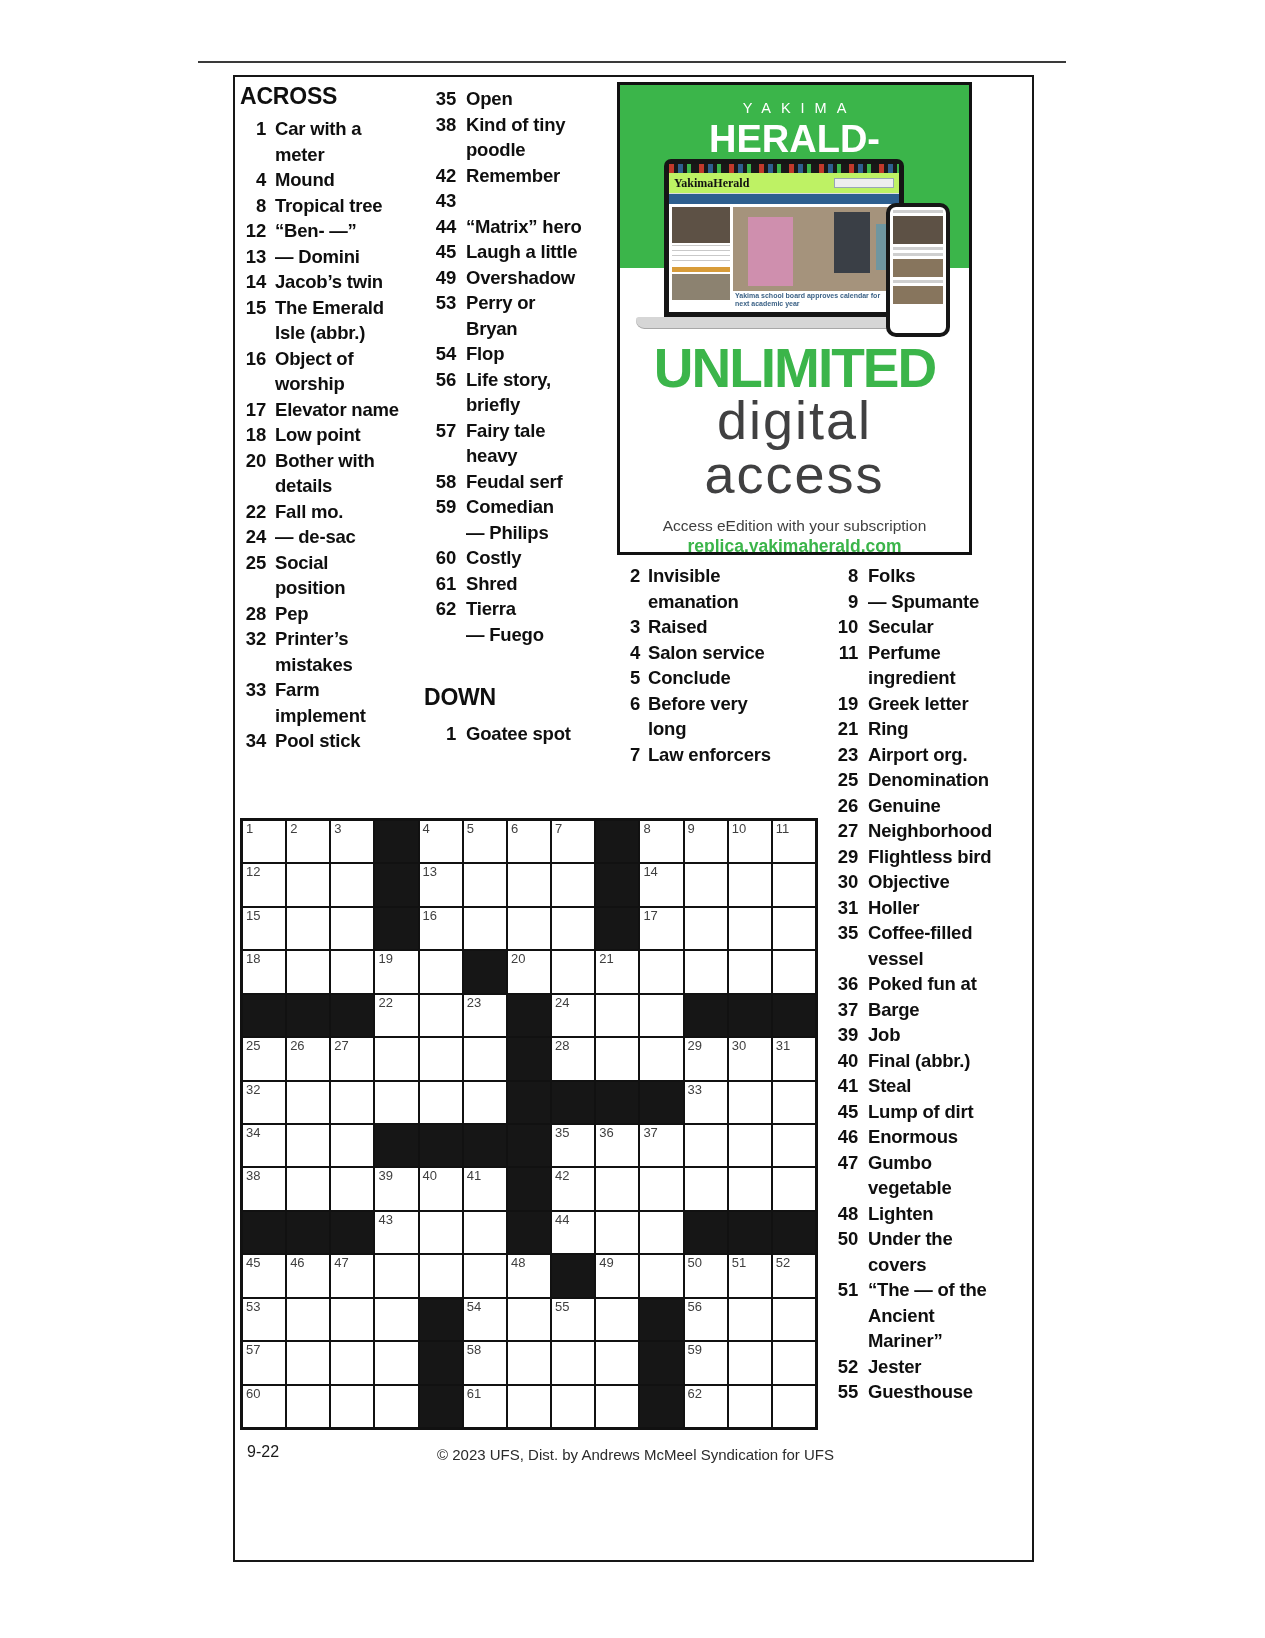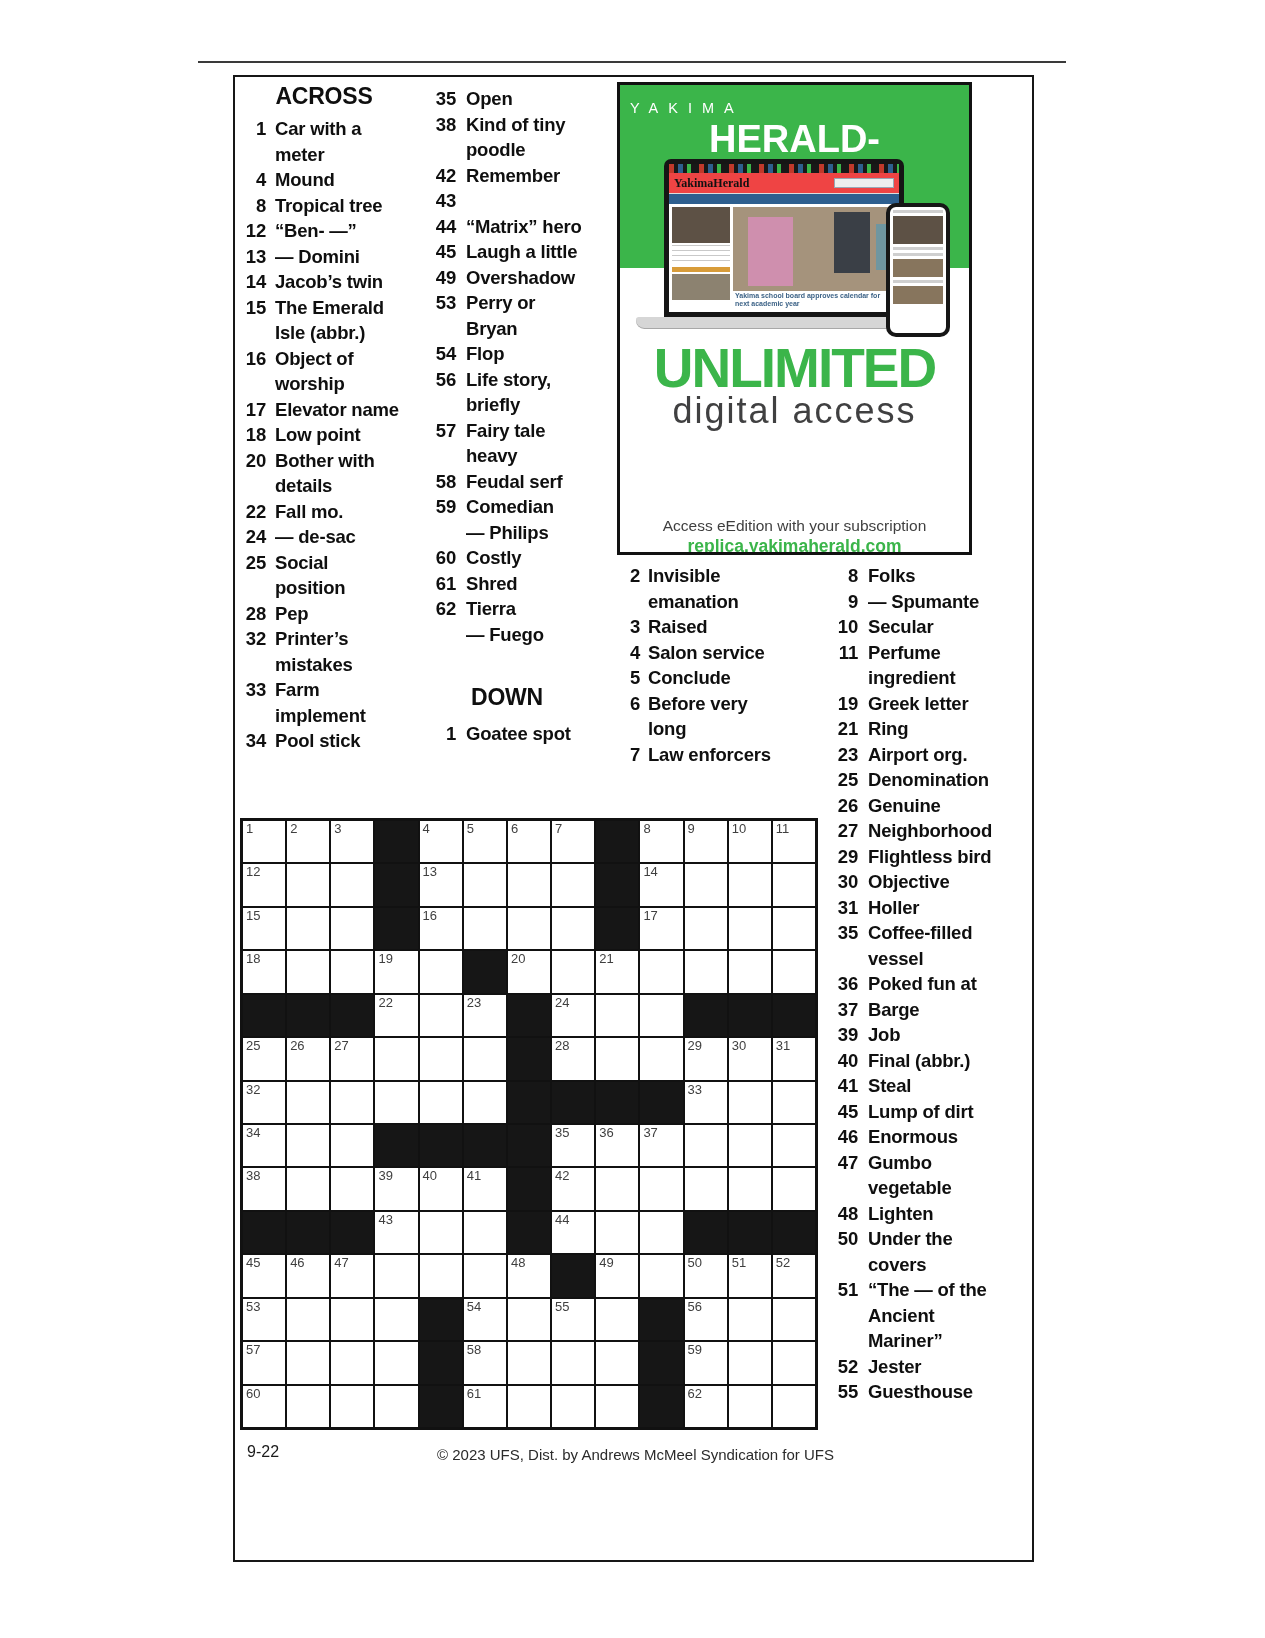--- a/index.html
+++ b/index.html
@@ -4,51 +4,51 @@
 <style>
   html,body{margin:0;padding:0;background:#fff;}
   .page{position:relative;width:1265px;height:1638px;background:#ffffff;overflow:hidden;
         font-family:"Liberation Sans", sans-serif;}
   .top-rule{position:absolute;left:198px;top:61px;width:868px;height:2px;background:#3a3a3a;}
   .page-border{position:absolute;left:233px;top:75px;width:801px;height:1487px;
                border:2px solid #161616;box-sizing:border-box;}
 
   
   .clues{font-weight:700;font-size:18.5px;line-height:25.5px;color:#0f0f0f;letter-spacing:-0.2px;}
-  .col-title{text-align:center;font-size:23px;font-weight:700;color:#0f0f0f;margin:0 0 8px 0;line-height:24px;}
+  .col-title{text-align:left;font-size:23px;font-weight:700;color:#0f0f0f;margin:0 0 8px 0;line-height:24px;}
   .clue{display:flex;align-items:flex-start;}
   .clue .n{flex:0 0 26px;text-align:right;margin-right:9px;}
   .clue .t{white-space:pre-line;width:128px;}
   #across-col{position:absolute;left:240px;top:84px;width:168px;}
   #across-col2{position:absolute;left:424px;top:86px;width:166px;}
   #across-col2 .n{flex:0 0 32px;margin-right:10px;}
   #across-col2 .t{width:120px;}
   #across-col2 .col-title{margin:38px 0 12px 0;}
   #down-col1{position:absolute;left:610px;top:563px;width:184px;}
   #down-col1 .n{flex:0 0 30px;margin-right:8px;}
   #down-col1 .t{width:138px;}
   #down-col2{position:absolute;left:824px;top:563px;width:204px;}
   #down-col2 .n{flex:0 0 34px;margin-right:10px;}
   #down-col2 .t{width:154px;}
 
   
   #ad{position:absolute;left:617px;top:82px;width:355px;height:473px;border:3px solid #111;
       box-sizing:border-box;background:#fff;overflow:hidden;}
   .ad-green{position:absolute;left:0;top:0;right:0;height:183px;background:#3BB54A;}
-  .ad-yakima{position:absolute;top:15px;left:0;width:100%;text-align:left;color:#fff;
+  .ad-yakima{position:absolute;top:15px;left:0;width:100%;text-align:center;color:#fff;
              font-size:14.5px;letter-spacing:10px;text-indent:10px;}
   .ad-brand{position:absolute;top:33px;left:0;width:100%;text-align:center;color:#fff;
             font-size:38px;font-weight:700;}
   .laptop-screen{position:absolute;left:44px;top:74px;width:240px;height:158px;background:#151515;
                  border-radius:7px 7px 0 0;padding:5px;box-sizing:border-box;z-index:2;}
   .screen-inner{width:100%;height:100%;background:#fff;position:relative;overflow:hidden;}
   .browser-bar{height:9px;background:#181818;background-image:repeating-linear-gradient(90deg,
                #c0392b 0 5px,#181818 5px 9px,#2e5f8f 9px 14px,#181818 14px 18px,#3BB54A 18px 22px,#181818 22px 30px);}
   .masthead{height:20px;display:flex;align-items:center;justify-content:space-between;
-            padding:0 5px;border-bottom:1px solid #ddd;background:#ef4444;}
+            padding:0 5px;border-bottom:1px solid #ddd;background:#bef264;}
   .masthead-title{font-family:"Liberation Serif", serif;font-weight:700;font-size:12px;color:#111;}
   .masthead-search{width:58px;height:8px;background:#eee;border:1px solid #98a7b5;}
   .navbar{height:10px;background:#2E5F8F;}
   .screen-content{position:absolute;top:40px;left:0;right:0;bottom:0;padding:3px;display:flex;gap:3px;}
   .col-a{width:58px;display:flex;flex-direction:column;gap:2px;}
   .photo-a{height:36px;background:#5d5145;}
   .textlines{height:20px;background:repeating-linear-gradient(180deg,#c9c9c9 0 1.5px,#fff 1.5px 5px);}
   .strip{height:5px;background:#d89c3a;}
   .photo-b{height:26px;background:#8c8270;}
   .col-b{flex:1;display:flex;flex-direction:column;}
@@ -59,21 +59,21 @@
   .screen-headline{font-size:7px;line-height:8px;color:#3d6387;font-weight:700;padding:1px 2px;}
   .laptop-base{position:absolute;left:16px;top:232px;width:296px;height:11px;background:#d6d6d6;
                border-radius:3px 3px 9px 9px;box-shadow:0 1px 0 #a8a8a8;z-index:2;}
   .phone{position:absolute;left:266px;top:118px;width:64px;height:134px;background:#fff;
          border:4px solid #161616;border-radius:10px;box-sizing:border-box;overflow:hidden;z-index:3;}
   .phone-line{height:3px;background:#cfcfcf;margin:3px 3px 0 3px;}
   .phone-photo{height:28px;background:#5d5145;margin:3px 3px 0 3px;}
   .phone-photo2{height:18px;background:#87755d;margin:3px 3px 0 3px;}
   .ad-unlimited{position:absolute;top:256px;left:0;width:100%;text-align:center;font-size:55px;
                 font-weight:700;color:#3BB54A;letter-spacing:-2px;line-height:1;}
-  .ad-digital{position:absolute;top:308px;left:0;width:100%;text-align:center;font-size:36px;
+  .ad-digital{position:absolute;top:308px;left:0;width:100%;text-align:center;font-size:54px;
               color:#404041;letter-spacing:2px;line-height:1;}
   .ad-included{position:absolute;top:354px;left:0;width:100%;text-align:center;font-size:25px;
                color:#404041;line-height:31px;letter-spacing:1px;white-space:pre-line;}
   .ad-note{position:absolute;top:432px;left:0;width:100%;text-align:center;font-size:15.5px;color:#3f3f3f;}
   .ad-url{position:absolute;top:451px;left:0;width:100%;text-align:center;font-size:17.5px;
           font-weight:700;color:#3BB54A;}
 
   
   #grid{position:absolute;left:240px;top:818px;width:578px;height:612px;box-sizing:border-box;
         border:3px solid #111;background:#111;display:grid;

